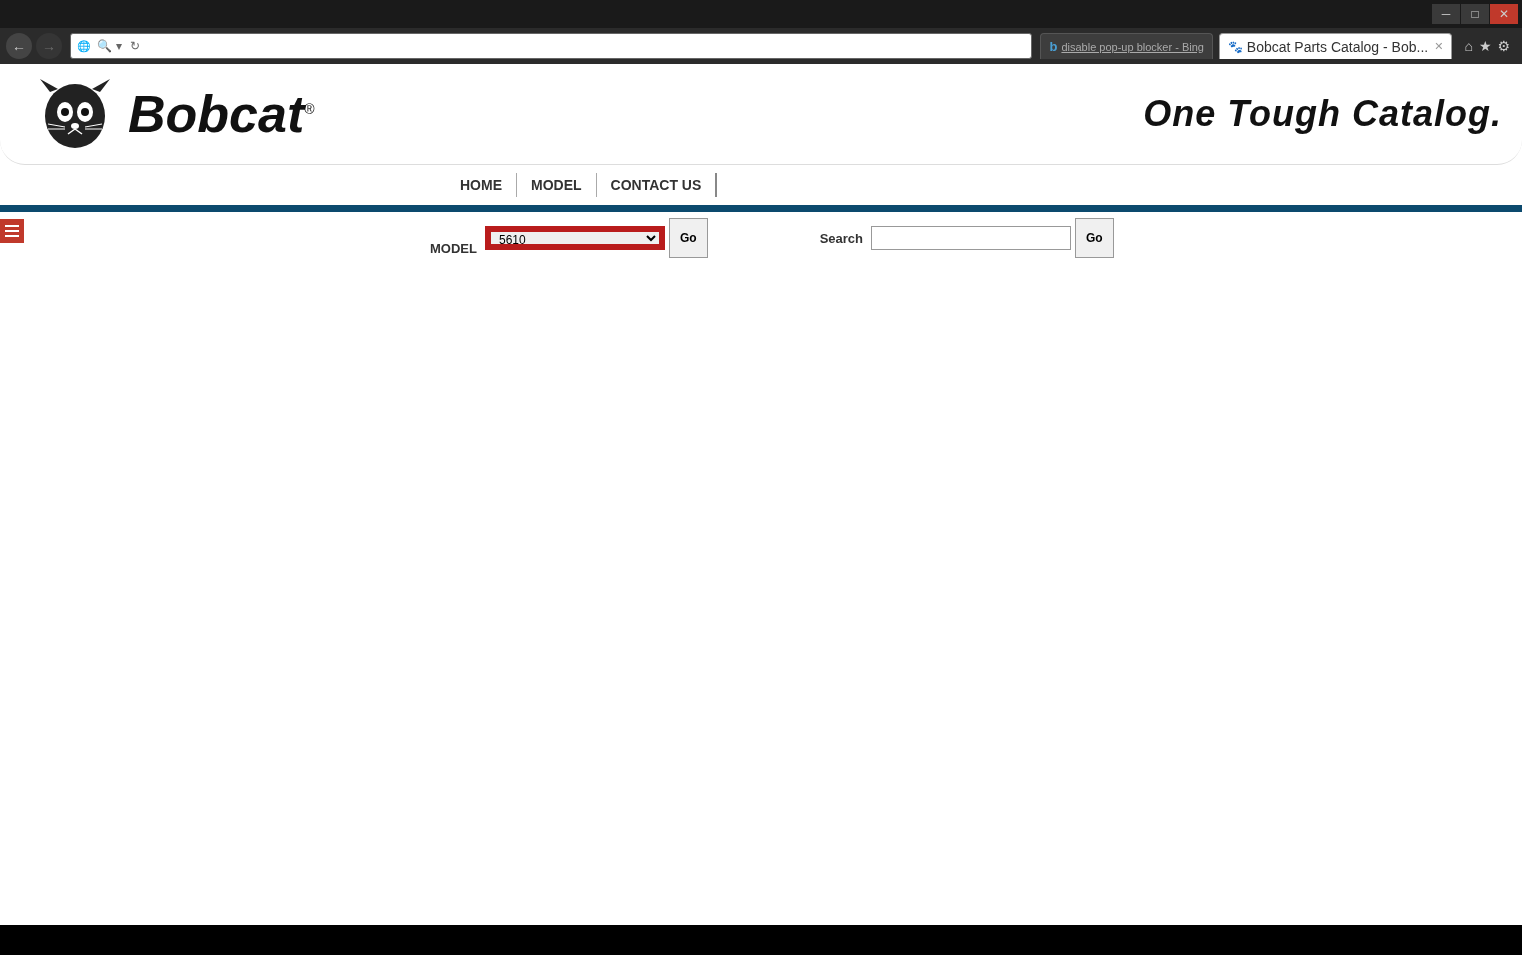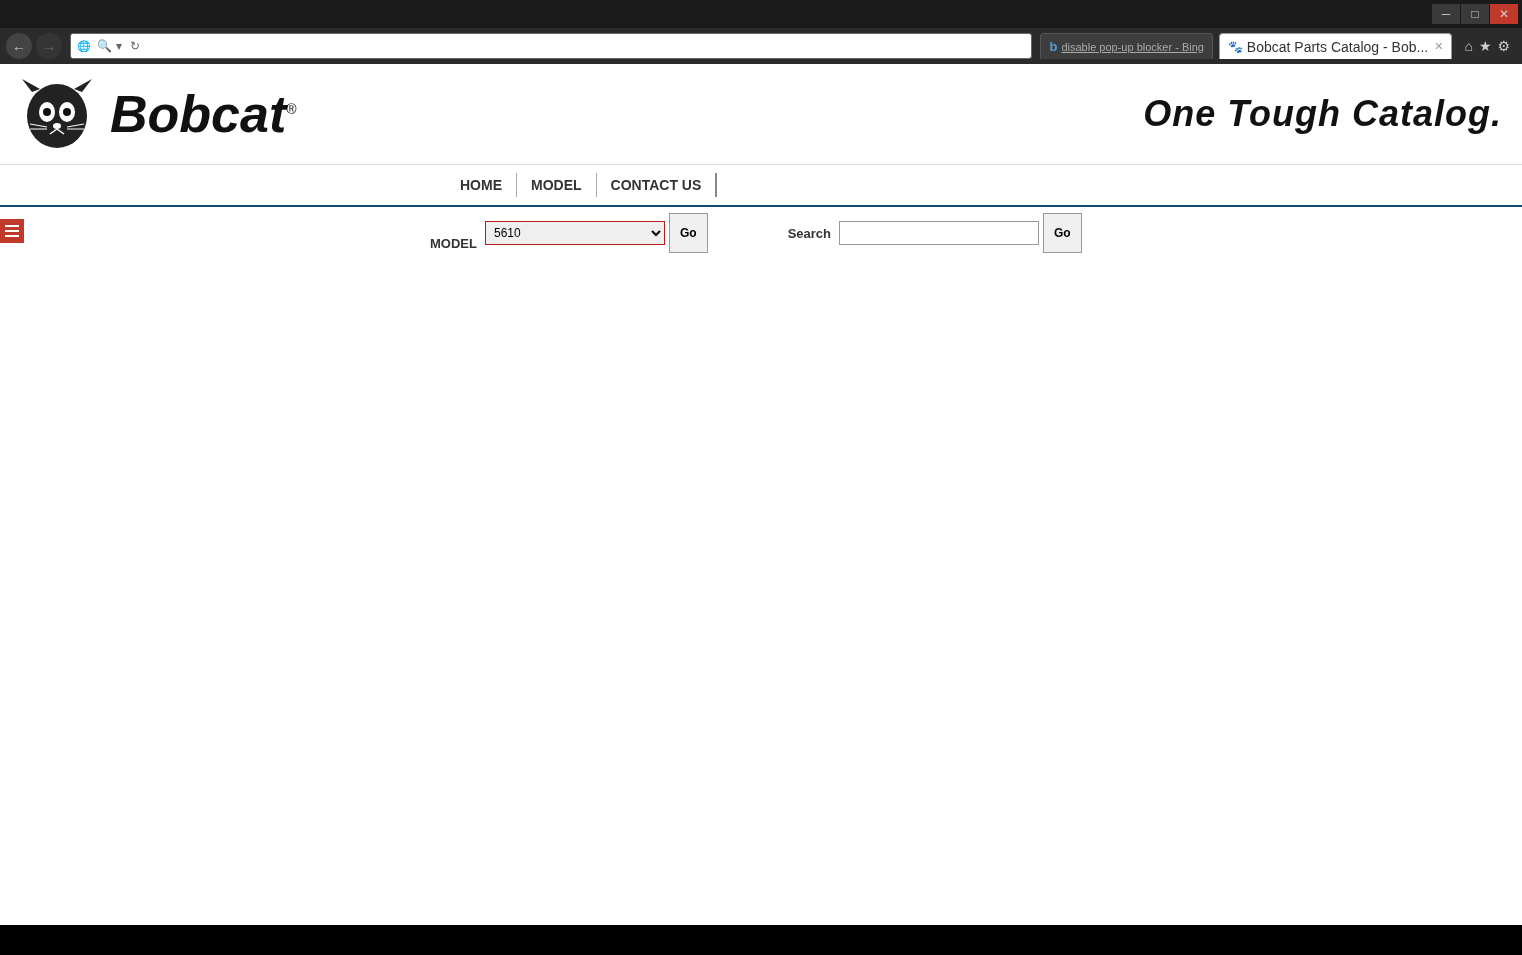--- a/index.html
+++ b/index.html
@@ -108,22 +108,23 @@
       background: #fff;
       width: 100%;
       height: calc(955px - 94px);
       position: relative;
     }
 
     .page-header {
       display: flex;
       align-items: center;
       justify-content: space-between;
-      padding: 10px 20px 10px 12px;
+      padding: 10px 20px 10px 30px;
       border-bottom: 1px solid #ddd;
+      border-radius: 25px;
     }
 
     .logo-area {
       display: flex;
       align-items: center;
       gap: 8px;
     }
 
     .bobcat-logo-svg {
       width: 90px;
@@ -150,21 +151,21 @@
       font-style: italic;
       color: #111;
       font-family: Arial Black, sans-serif;
       letter-spacing: 1px;
     }
 
     .nav-menu {
       display: flex;
       align-items: center;
       padding: 8px 0 8px 460px;
-      border-bottom: 2px solid #0c4a6e;
+      border-bottom: 7px solid #0c4a6e;
       gap: 0;
     }
 
     .nav-link {
       font-size: 14px;
       font-weight: bold;
       color: #333;
       text-decoration: none;
       padding: 4px 14px;
       border-right: 1px solid #aaa;
@@ -188,39 +189,39 @@
     .model-label {
       font-size: 13px;
       font-weight: bold;
       color: #333;
       margin-right: 4px;
       margin-top: 20px;
     }
     .model-select {
       width: 180px;
       height: 24px;
-      border: 1px solid #b91c1c;
+      border: 6px solid #b91c1c;
       font-size: 12px;
       padding: 0 4px;
     }
     .go-btn {
       height: 40px;
       padding: 0 10px;
       background: #f0f0f0;
       border: 1px solid #999;
       font-size: 12px;
       cursor: pointer;
       font-weight: bold;
     }
 
     .search-group {
       display: flex;
       align-items: center;
       gap: 4px;
-      margin-left: 60px;
+      margin-left: 92px;
     }
     .search-label {
       font-size: 13px;
       font-weight: bold;
       color: #333;
       margin-right: 4px;
     }
     .search-input {
       width: 200px;
       height: 24px;

